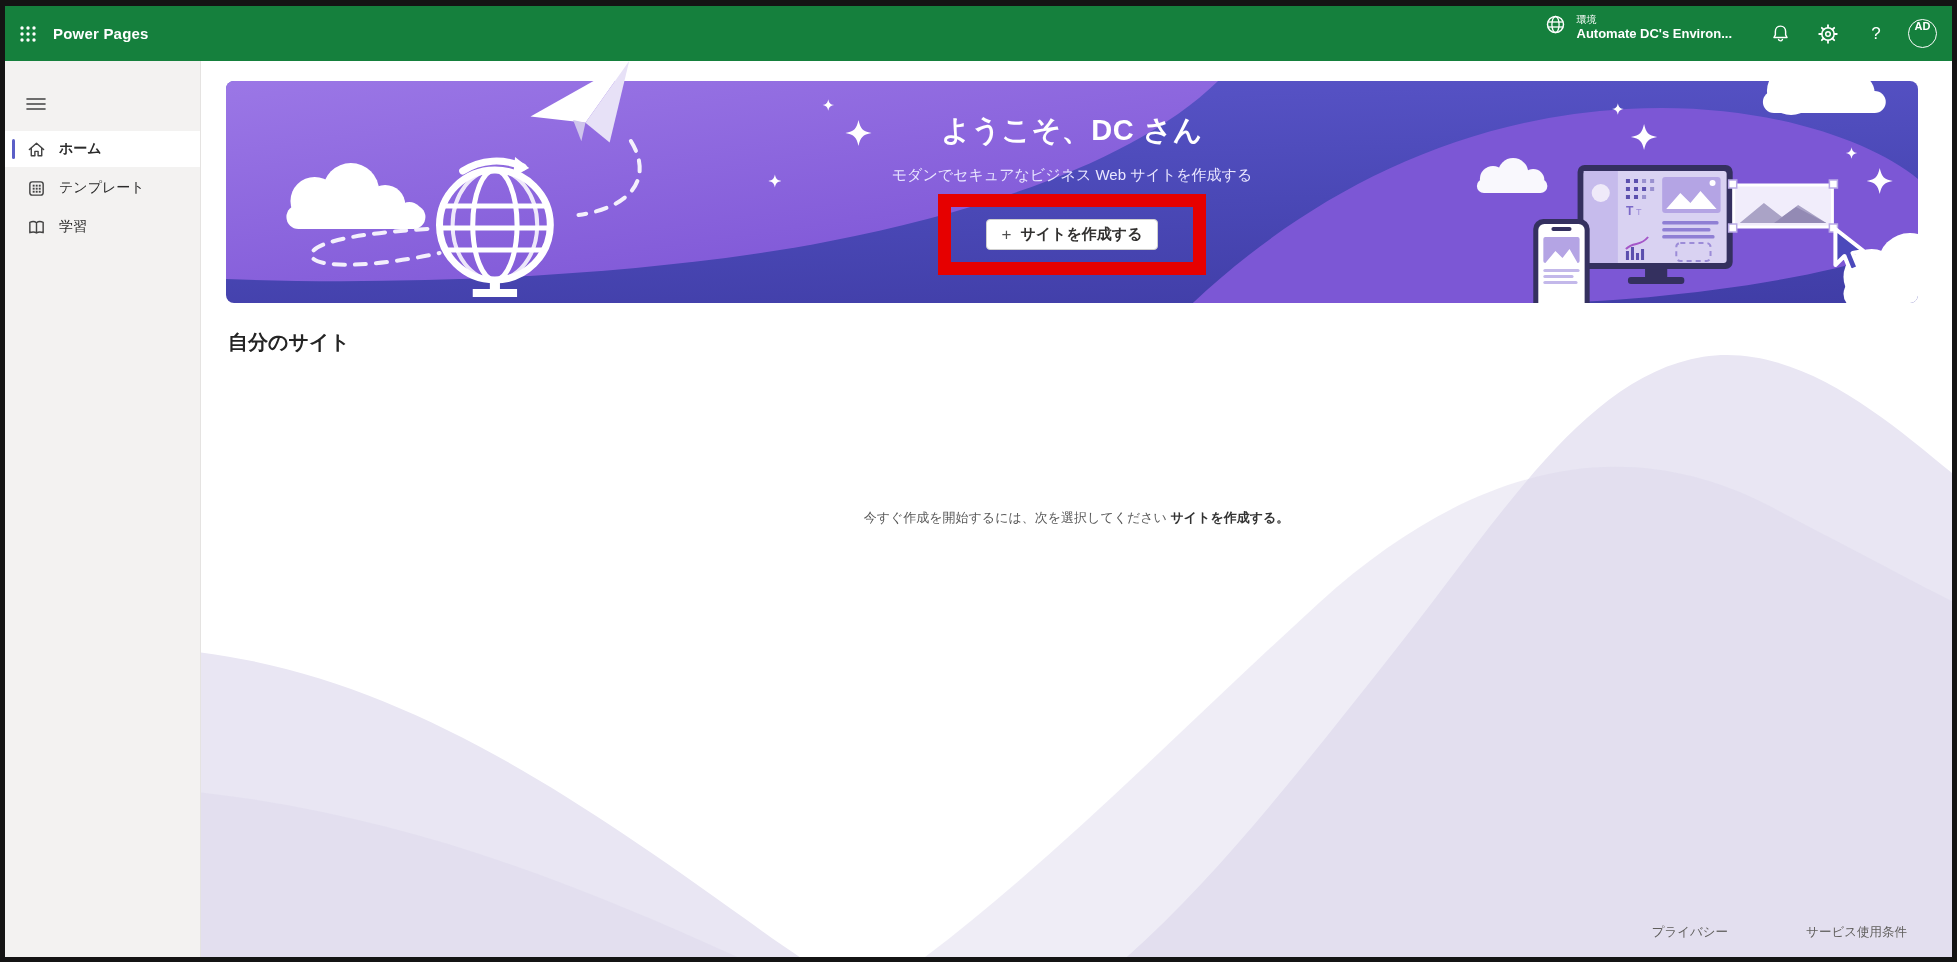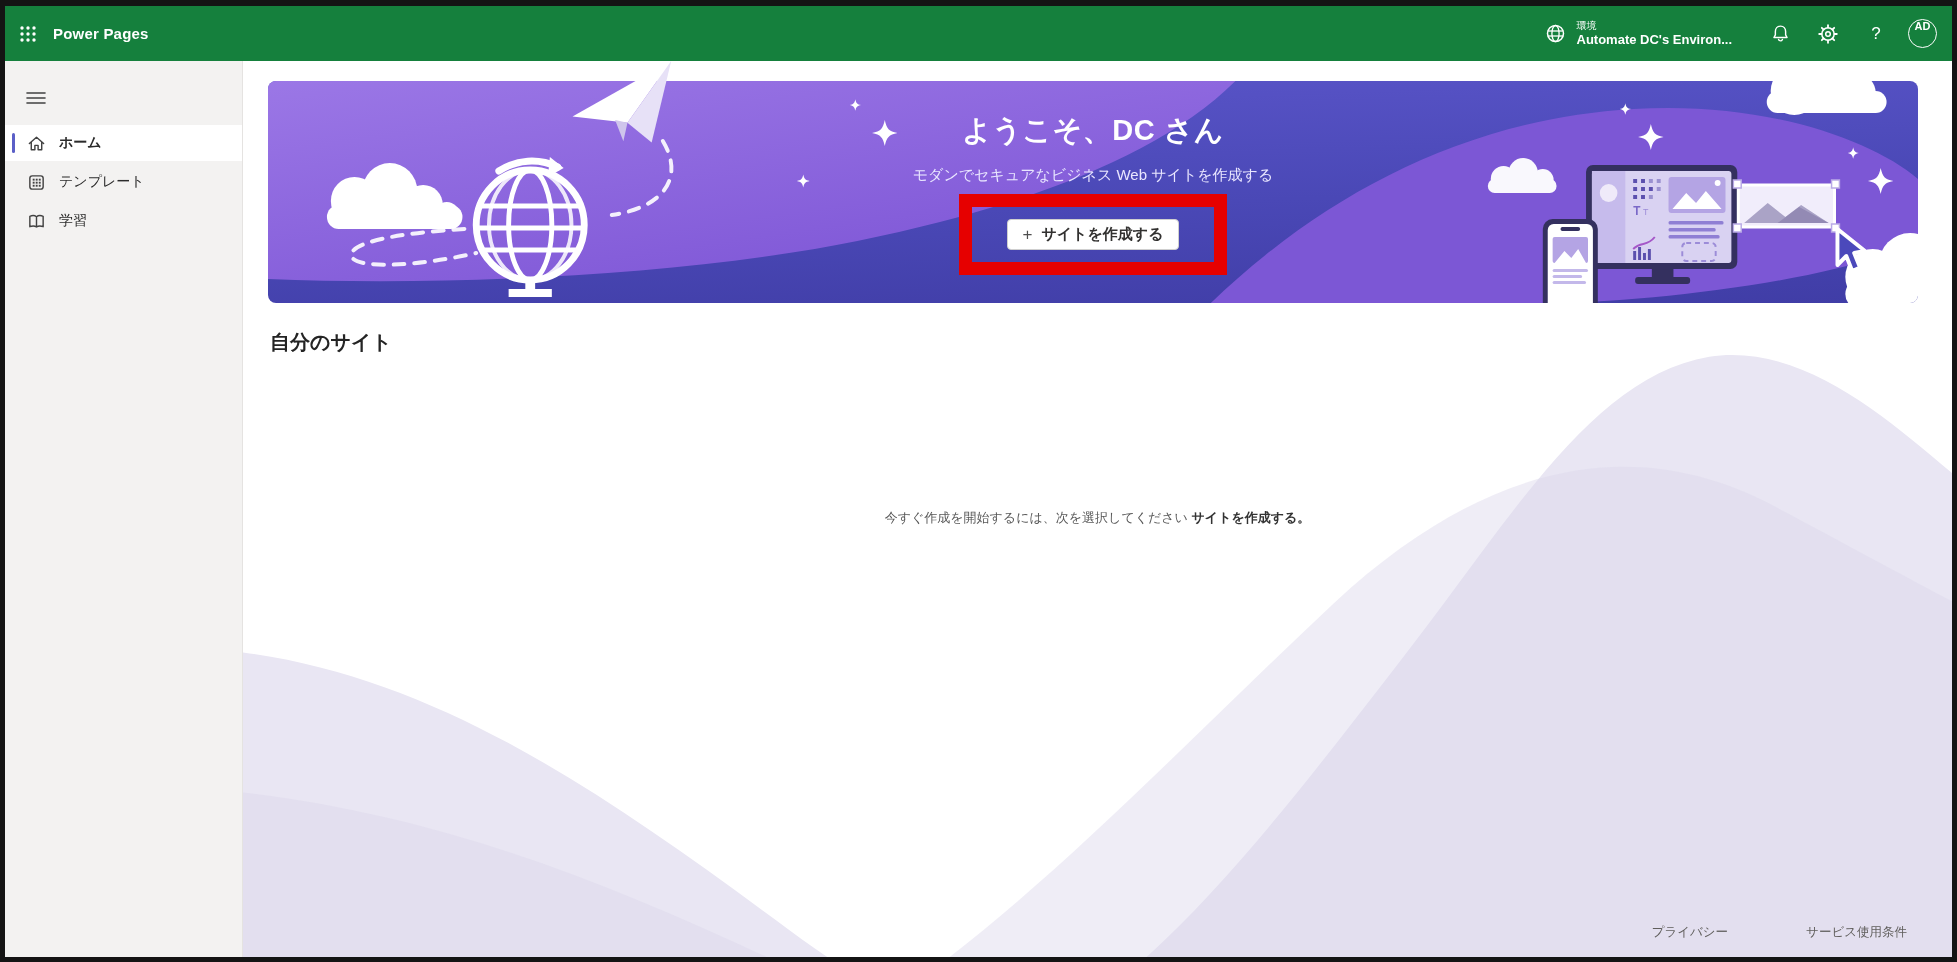--- a/index.html
+++ b/index.html
@@ -8,31 +8,31 @@
     width:1957px; height:962px; background:#141414; position:relative;
     font-family:"Liberation Sans", sans-serif; overflow:hidden;
   }
   .screen { position:absolute; left:5px; top:6px; width:1947px; height:951px; background:#fff; display:flex; flex-direction:column; }
 
   
   .topbar { height:55px; background:#15803d; display:flex; align-items:center; color:#fff; flex:0 0 auto; }
   .waffle-btn { width:46px; height:43px; display:flex; align-items:center; justify-content:center; cursor:pointer; }
   .app-title { font-size:15px; font-weight:700; letter-spacing:.2px; margin-left:2px; }
   .topbar-right { margin-left:auto; display:flex; align-items:center; height:100%; }
-  .env-btn { display:flex; align-items:center; gap:11px; padding:2px 24px; height:100%; cursor:pointer; }
+  .env-btn { display:flex; align-items:flex-start; gap:11px; padding:8px 24px; height:100%; cursor:pointer; }
   .env-text { display:flex; flex-direction:column; line-height:1.2; }
   .env-label { font-size:10px; font-weight:400; }
   .env-name { font-size:13px; font-weight:600; }
   .icon-btn { width:48px; height:43px; display:flex; align-items:center; justify-content:center; cursor:pointer; }
   .help-glyph { font-size:17px; font-weight:400; }
   .avatar-btn { width:29px; height:29px; border-radius:50%; border:1.5px solid #fff; display:flex; align-items:flex-start; justify-content:center; font-size:11px; font-weight:700; margin:0 15px 0 8px; cursor:pointer; }
 
   
   .body-row { flex:1; display:flex; min-height:0; }
-  .sidebar { width:238px; background:#f3f2f1; border-right:1px solid #e5e3e1; padding-top:24px; flex:0 0 auto; }
+  .sidebar { width:196px; background:#f3f2f1; border-right:1px solid #e5e3e1; padding-top:30px; flex:0 0 auto; }
   .hamburger-btn { margin:6px 0 20px 21px; cursor:pointer; width:22px; }
   .nav-item { height:36px; margin:3px 0; display:flex; align-items:center; gap:13px; padding-left:22px; font-size:14px; color:#2b2b2b; position:relative; cursor:pointer; }
   .nav-item.selected { background:#fff; font-weight:700; }
   .sel-bar { position:absolute; left:7px; top:8px; bottom:8px; width:3px; border-radius:2px; background:#5b5fc7; }
 
   .main { flex:1; position:relative; background:#fff; overflow:hidden; }
   .waves { position:absolute; left:0; top:0; width:100%; height:100%; pointer-events:none; }
 
   
   .hero { position:absolute; left:25px; right:34px; top:20px; height:222px; border-radius:8px;

